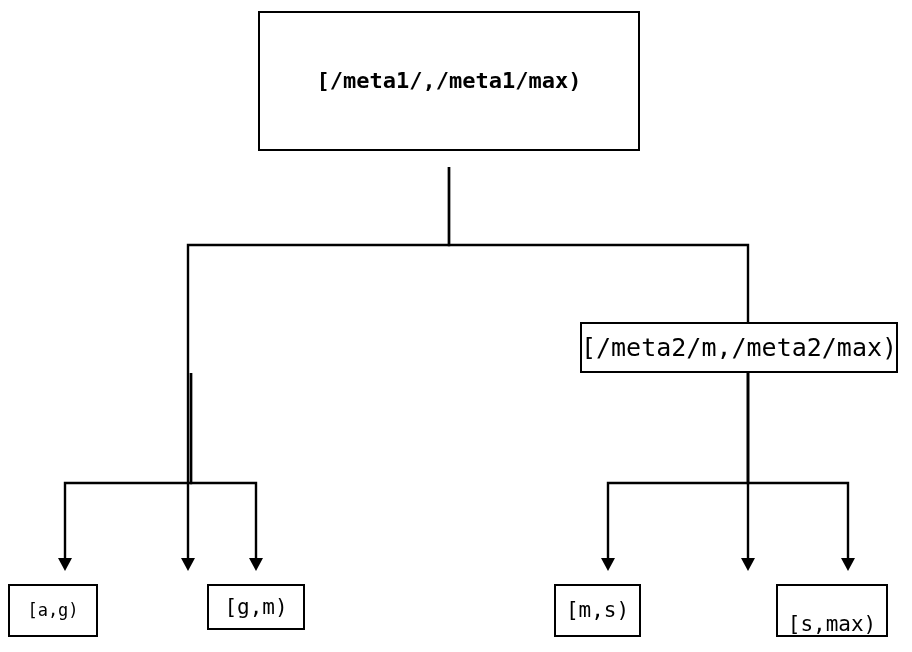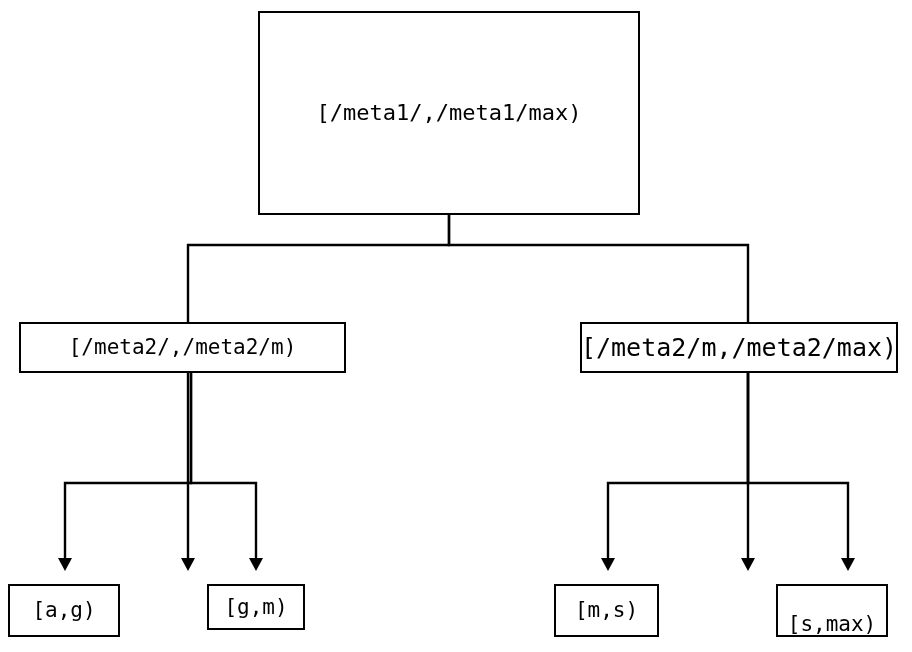--- a/index.html
+++ b/index.html
@@ -82,41 +82,38 @@
       <path class="edge-line" d="M 748 373 L 748 483 L 608 483 L 608 558"></path>
       <polygon class="arrow-head" points="601,558 615,558 608,571"></polygon>
     </g>
 
     <g>
       <path class="edge-line" d="M 748 373 L 748 483 L 848 483 L 848 558"></path>
       <polygon class="arrow-head" points="841,558 855,558 848,571"></polygon>
     </g>
   </svg>
 
-  <div class="node-box" style="left:258px; top:11px; width:382px; height:204px; font-size:22px;">
+  <div class="node-box" style="left:258px; top:11px; width:382px; height:140px; font-size:22px;font-weight:bold;">
     <span class="node-label">[/meta1/,/meta1/max)</span>
   </div>
 
-  <div class="node-box" style="left:19px; top:322px; width:327px; height:51px; font-size:21px;">
-    <span class="node-label">[/meta2/,/meta2/m)</span>
-  </div>
 
   <div class="node-box" style="left:580px; top:322px; width:318px; height:51px; font-size:25px;">
     <span class="node-label">[/meta2/m,/meta2/max)</span>
   </div>
 
-  <div class="node-box" style="left:8px; top:584px; width:112px; height:53px; font-size:21px;">
+  <div class="node-box" style="left:8px; top:584px; width:90px; height:53px; font-size:17px;">
     <span class="node-label">[a,g)</span>
   </div>
 
   <div class="node-box" style="left:207px; top:584px; width:98px; height:46px; font-size:21px;">
     <span class="node-label">[g,m)</span>
   </div>
 
-  <div class="node-box" style="left:554px; top:584px; width:105px; height:53px; font-size:21px;">
+  <div class="node-box" style="left:554px; top:584px; width:87px; height:53px; font-size:21px;">
     <span class="node-label">[m,s)</span>
   </div>
 
   <div class="node-box" style="left:776px; top:584px; width:112px; height:53px; font-size:21px;align-items:flex-end;">
     <span class="node-label">[s,max)</span>
   </div>
 
 </div>
 
 </body></html>

